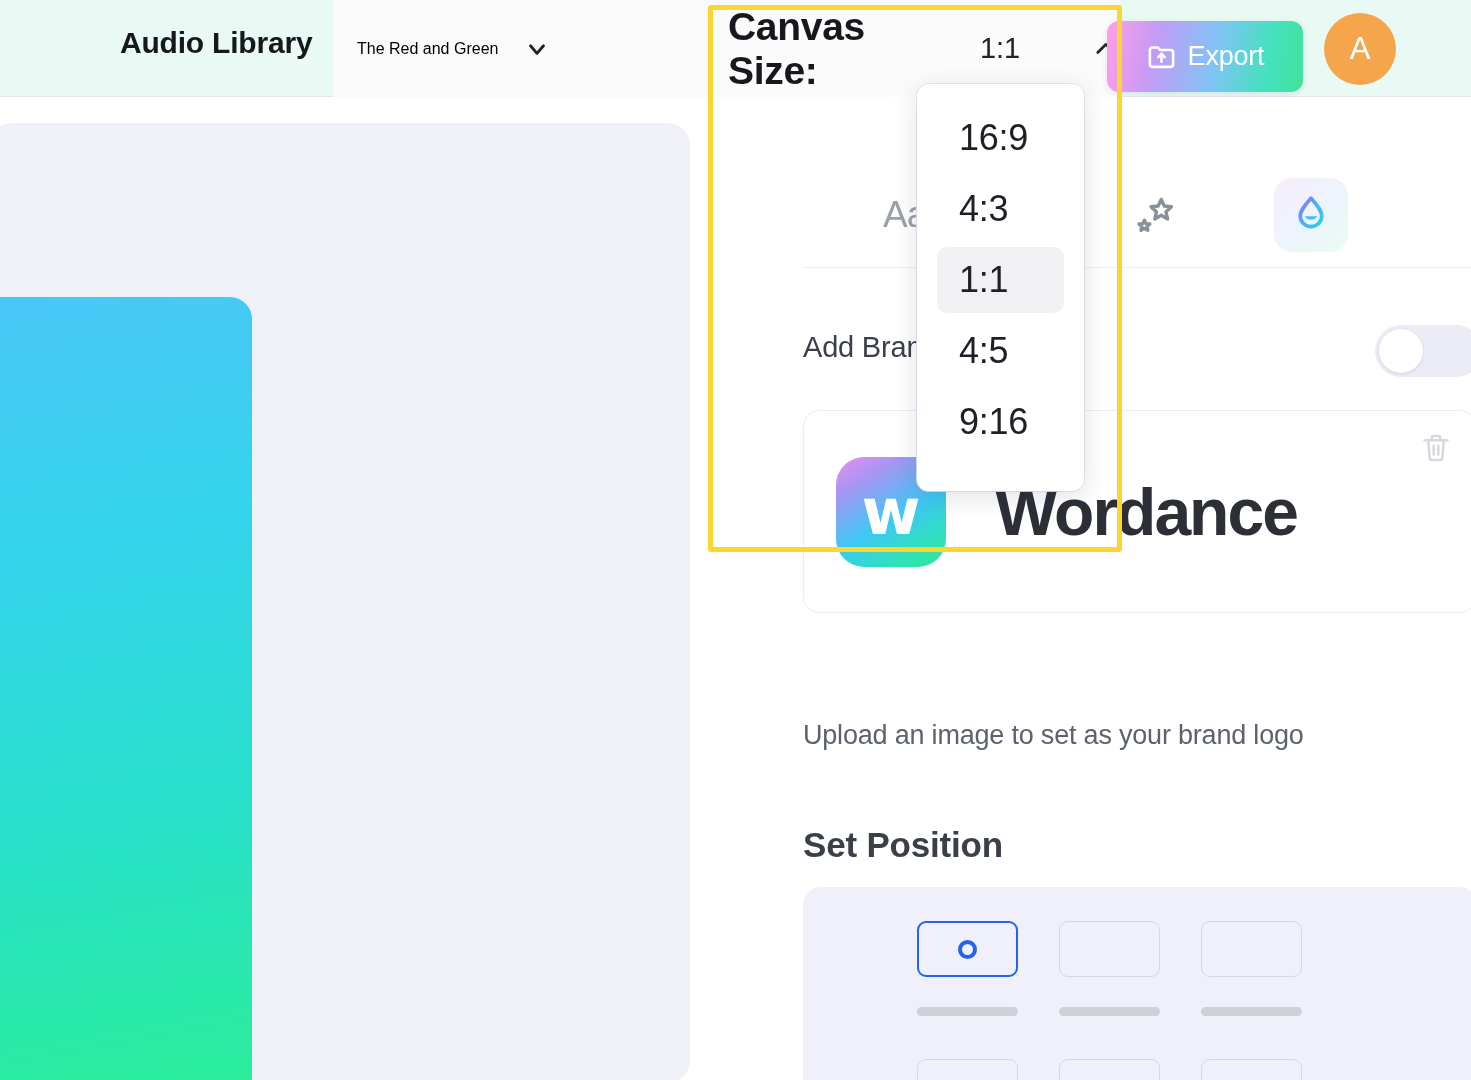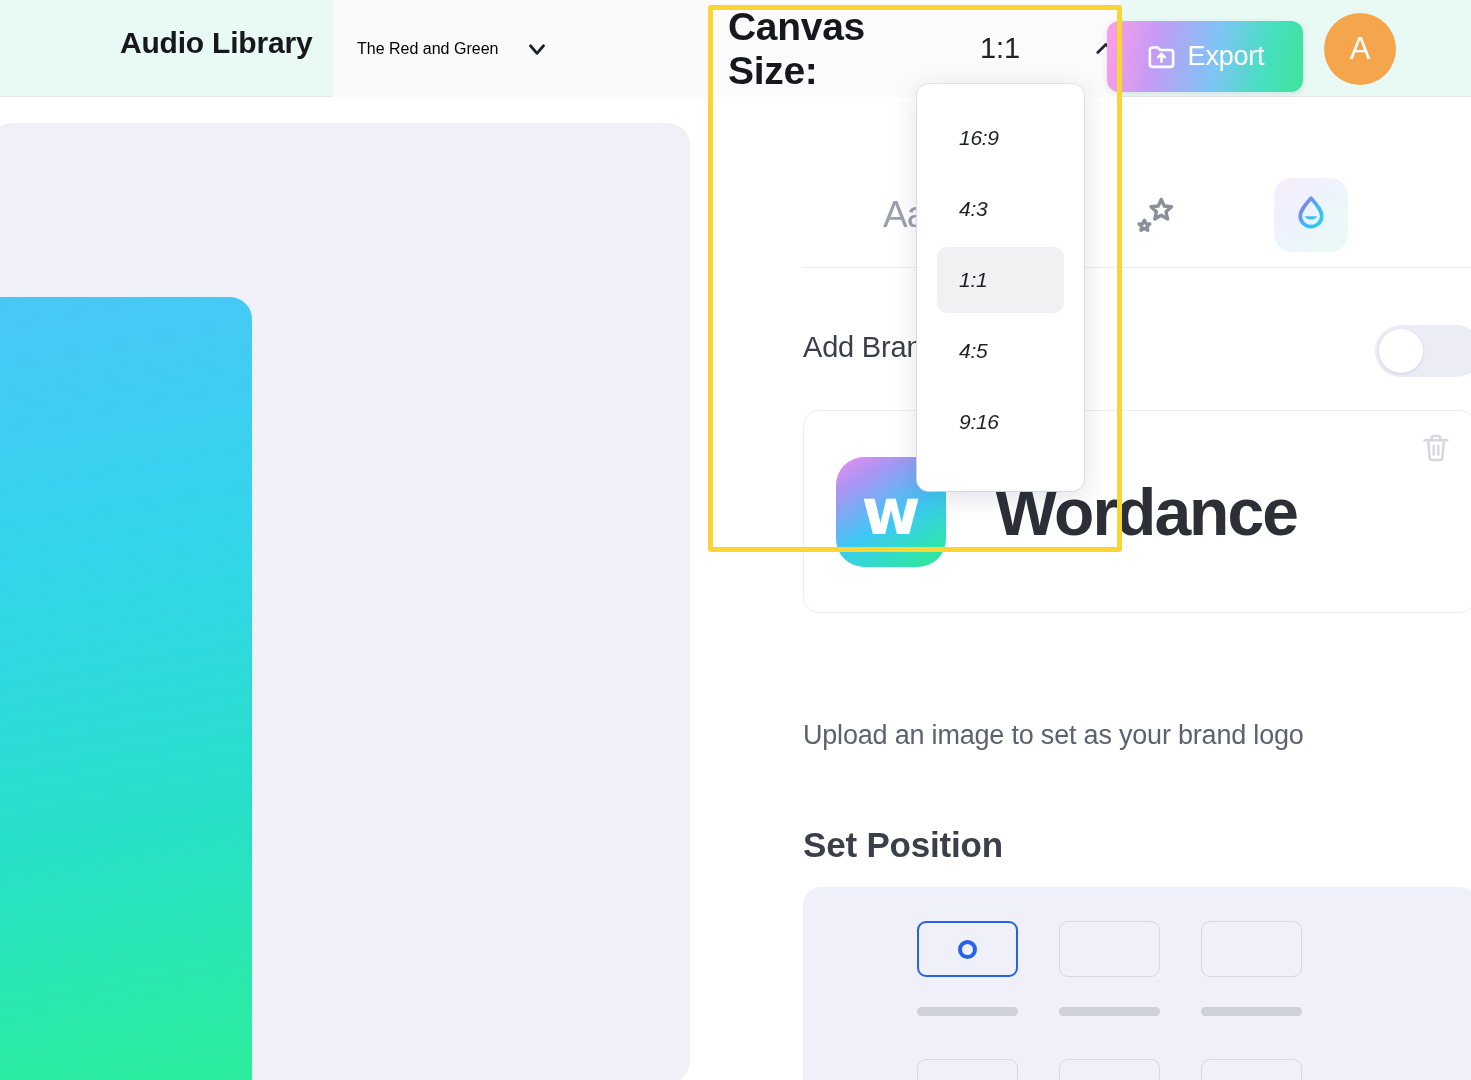--- a/index.html
+++ b/index.html
@@ -172,21 +172,21 @@
   .dropdown {
     position: absolute; left: 917px; top: 84px;
     width: 167px; height: 407px;
     background: #ffffff; border-radius: 12px;
     box-shadow: 0 6px 26px rgba(40,45,80,.14), 0 0 0 1px rgba(230,232,240,.9);
     padding-top: 16px; z-index: 40;
   }
   .dd-item {
     height: 66px; margin: 5px 20px; border-radius: 10px;
     display: flex; align-items: center; padding-left: 22px;
-    font-size: 21px; color: #1d2026; cursor: pointer; letter-spacing: -0.3px; font-style: italic;
+    font-size: 36px; color: #1d2026; cursor: pointer; letter-spacing: -0.3px;
   }
   .dd-item.active { background: #f1f1f3; }
 
   
   .highlight {
     position: absolute; left: 708px; top: 5px;
     width: 414px; height: 547px;
     border: 5px solid #fbd633; border-radius: 3px;
     pointer-events: none; z-index: 60;
   }

